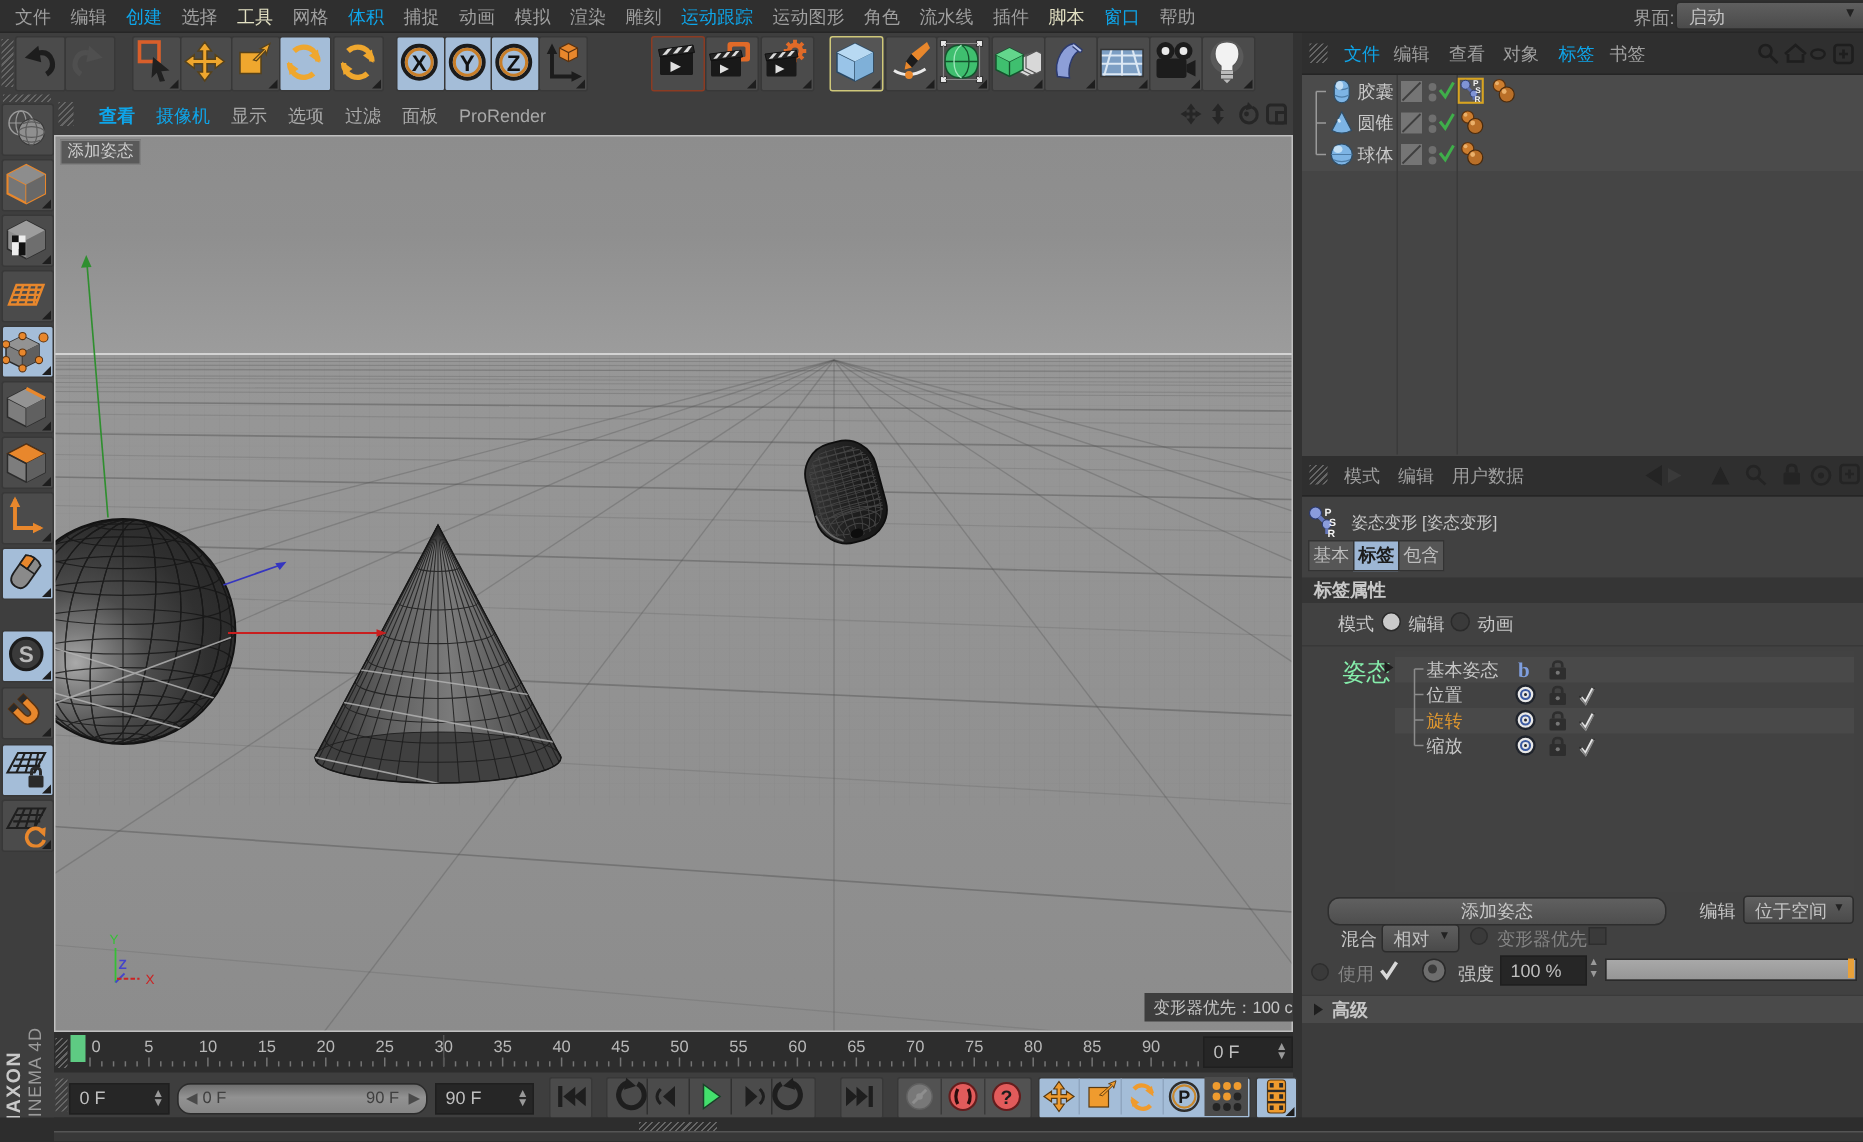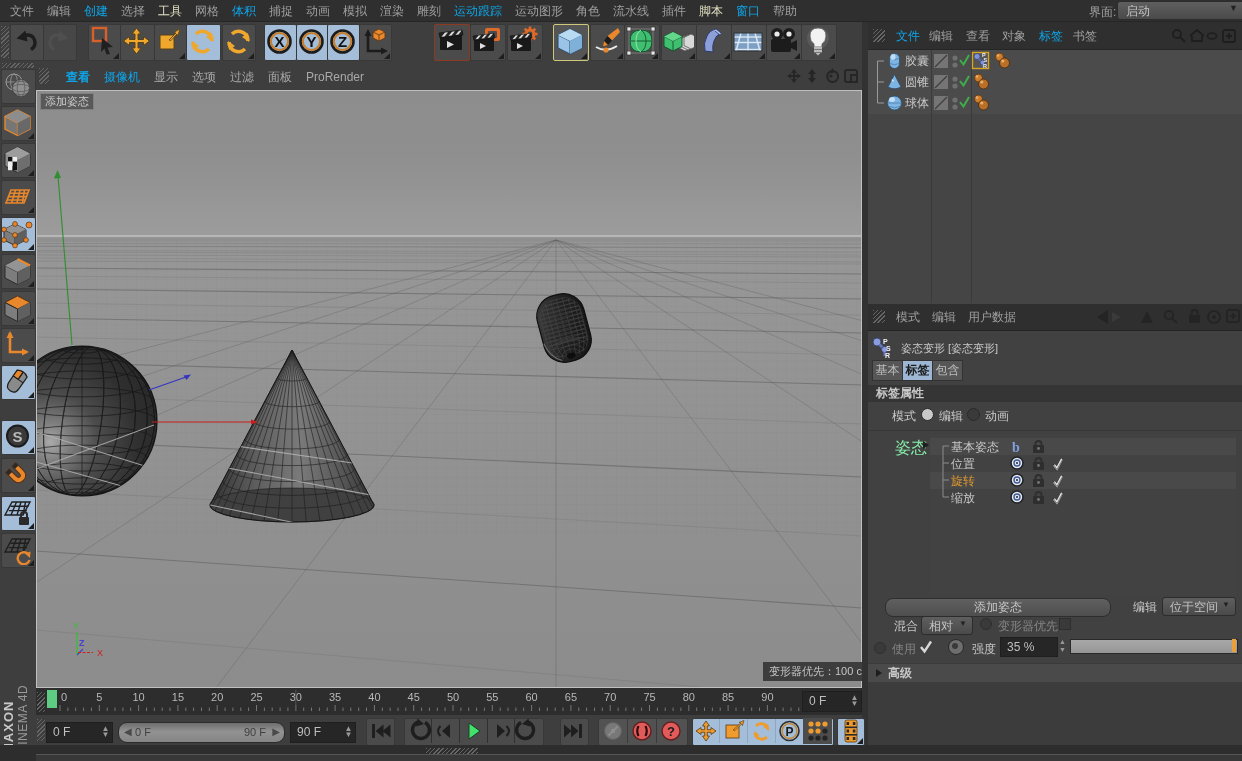--- a/index.html
+++ b/index.html
@@ -967,21 +967,21 @@
 
     <div class="abs" style="left:6px;top:338px;width:10px;height:10px;border-radius:50%;background:#3a3a3a;border:1px solid #2e2e2e;"></div>
     <div class="abs" style="left:24px;top:337px;font-size:12px;color:#848484;text-align:center;">使用</div>
     <svg class="abs" style="left:50px;top:335px;" width="16" height="16" viewBox="0 0 16 16">
         <path d="M3 8 L6.5 12.5 L13 2.5" stroke="#d8d8d8" stroke-width="2.4" fill="none"></path>
       </svg>
     <div class="abs" style="left:80px;top:335px;width:14px;height:14px;border-radius:50%;background:#6e6e6e;border:1px solid #2a2a2a;"></div>
     <div class="abs" style="left:84px;top:339px;width:6px;height:6px;border-radius:50%;background:#3a3a3a;"></div>
     <div class="abs" style="left:104px;top:337px;font-size:12px;color:#c8c8c8;">强度</div>
     <div class="darkbox" style="left:132px;top:333px;width:56px;height:18px;">
-        <span style="position:absolute;left:6px;top:2px;">35 %</span>
+        <span style="position:absolute;left:6px;top:2px;">100 %</span>
       </div>
     <div class="abs" style="left:190px;top:334px;width:9px;height:17px;color:#9a9a9a;font-size:7px;line-height:8px;text-align:center;">▲<br>▼</div>
     <div class="abs" style="left:202px;top:335px;width:166px;height:13px;background:linear-gradient(#a8a8a8,#969696);border:1px solid #2a2a2a;"></div>
     <div class="abs" style="left:364px;top:335px;width:4px;height:13px;background:#e8a13a;"></div>
 
     <div class="abs" style="left:0;top:359px;width:374px;height:18px;background:#4a4a4a;border-top:1px solid #3a3a3a;border-bottom:1px solid #383838;">
       <div class="abs" style="left:8px;top:5px;width:0;height:0;border-left:6px solid #1e1e1e;border-top:4px solid transparent;border-bottom:4px solid transparent;"></div>
       <div class="abs" style="left:20px;top:1px;font-size:12px;color:#c8c8c8;font-weight:bold;">高级</div>
     </div>
     <div class="abs" style="left:0;top:378px;width:374px;height:63px;background:#3c3c3c;"></div>

